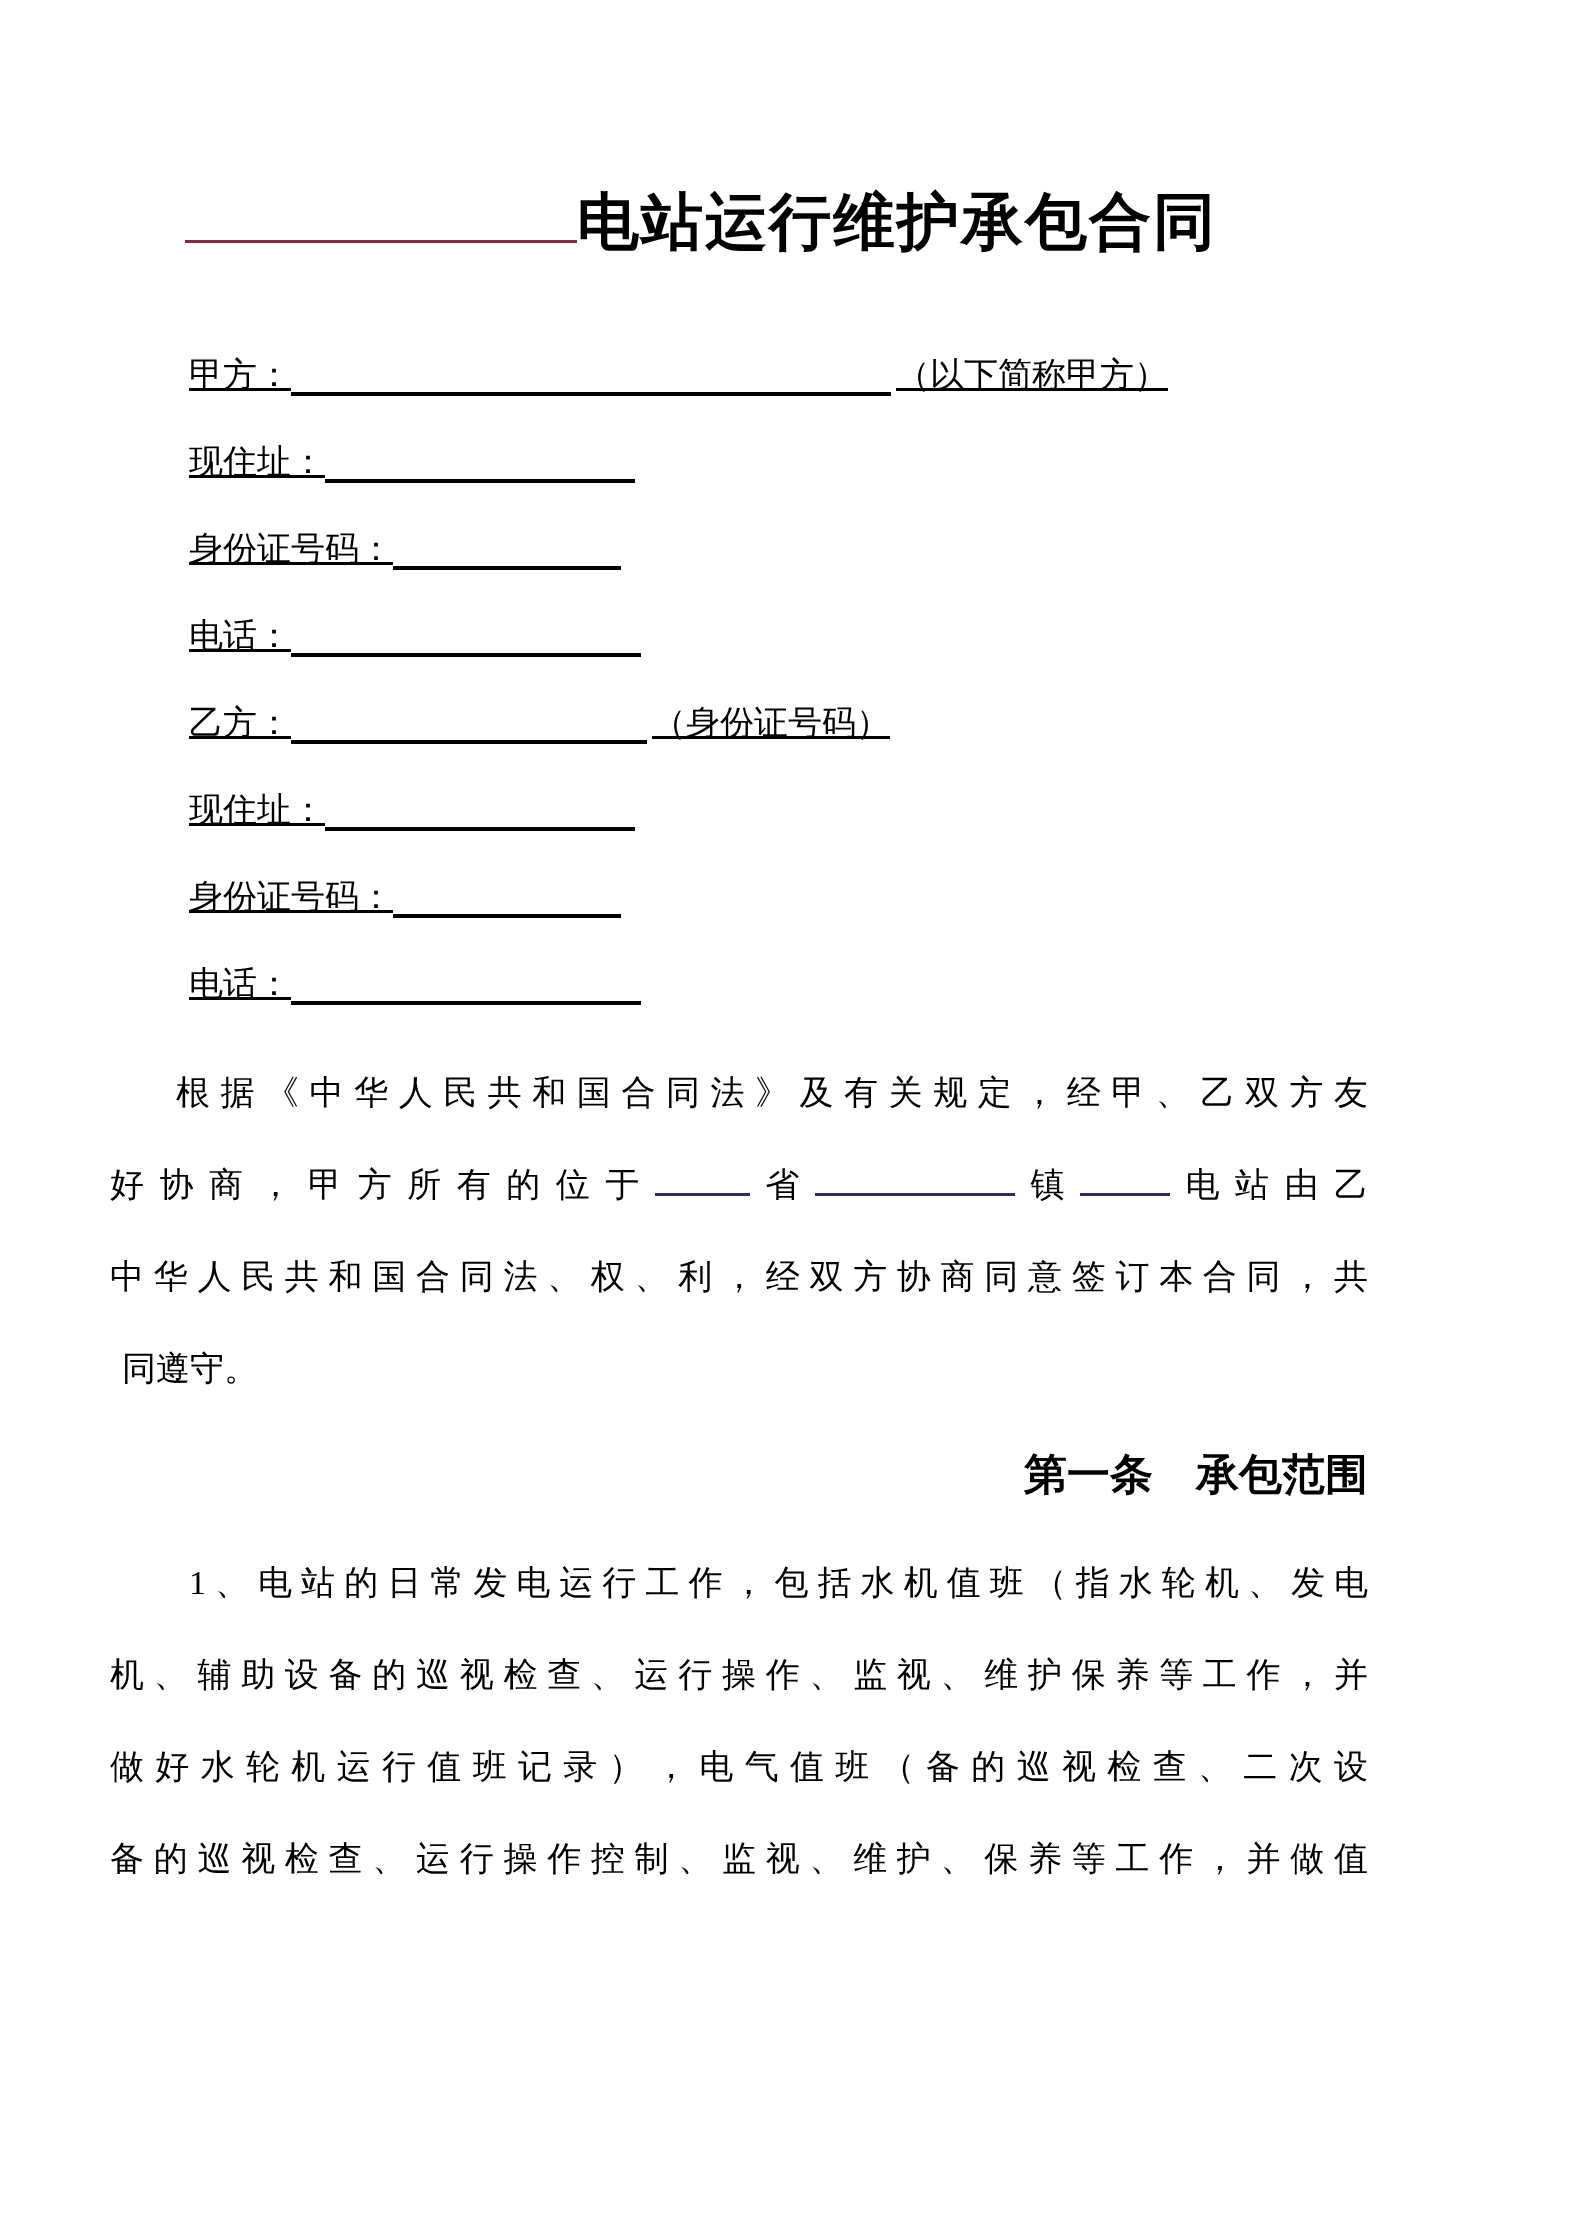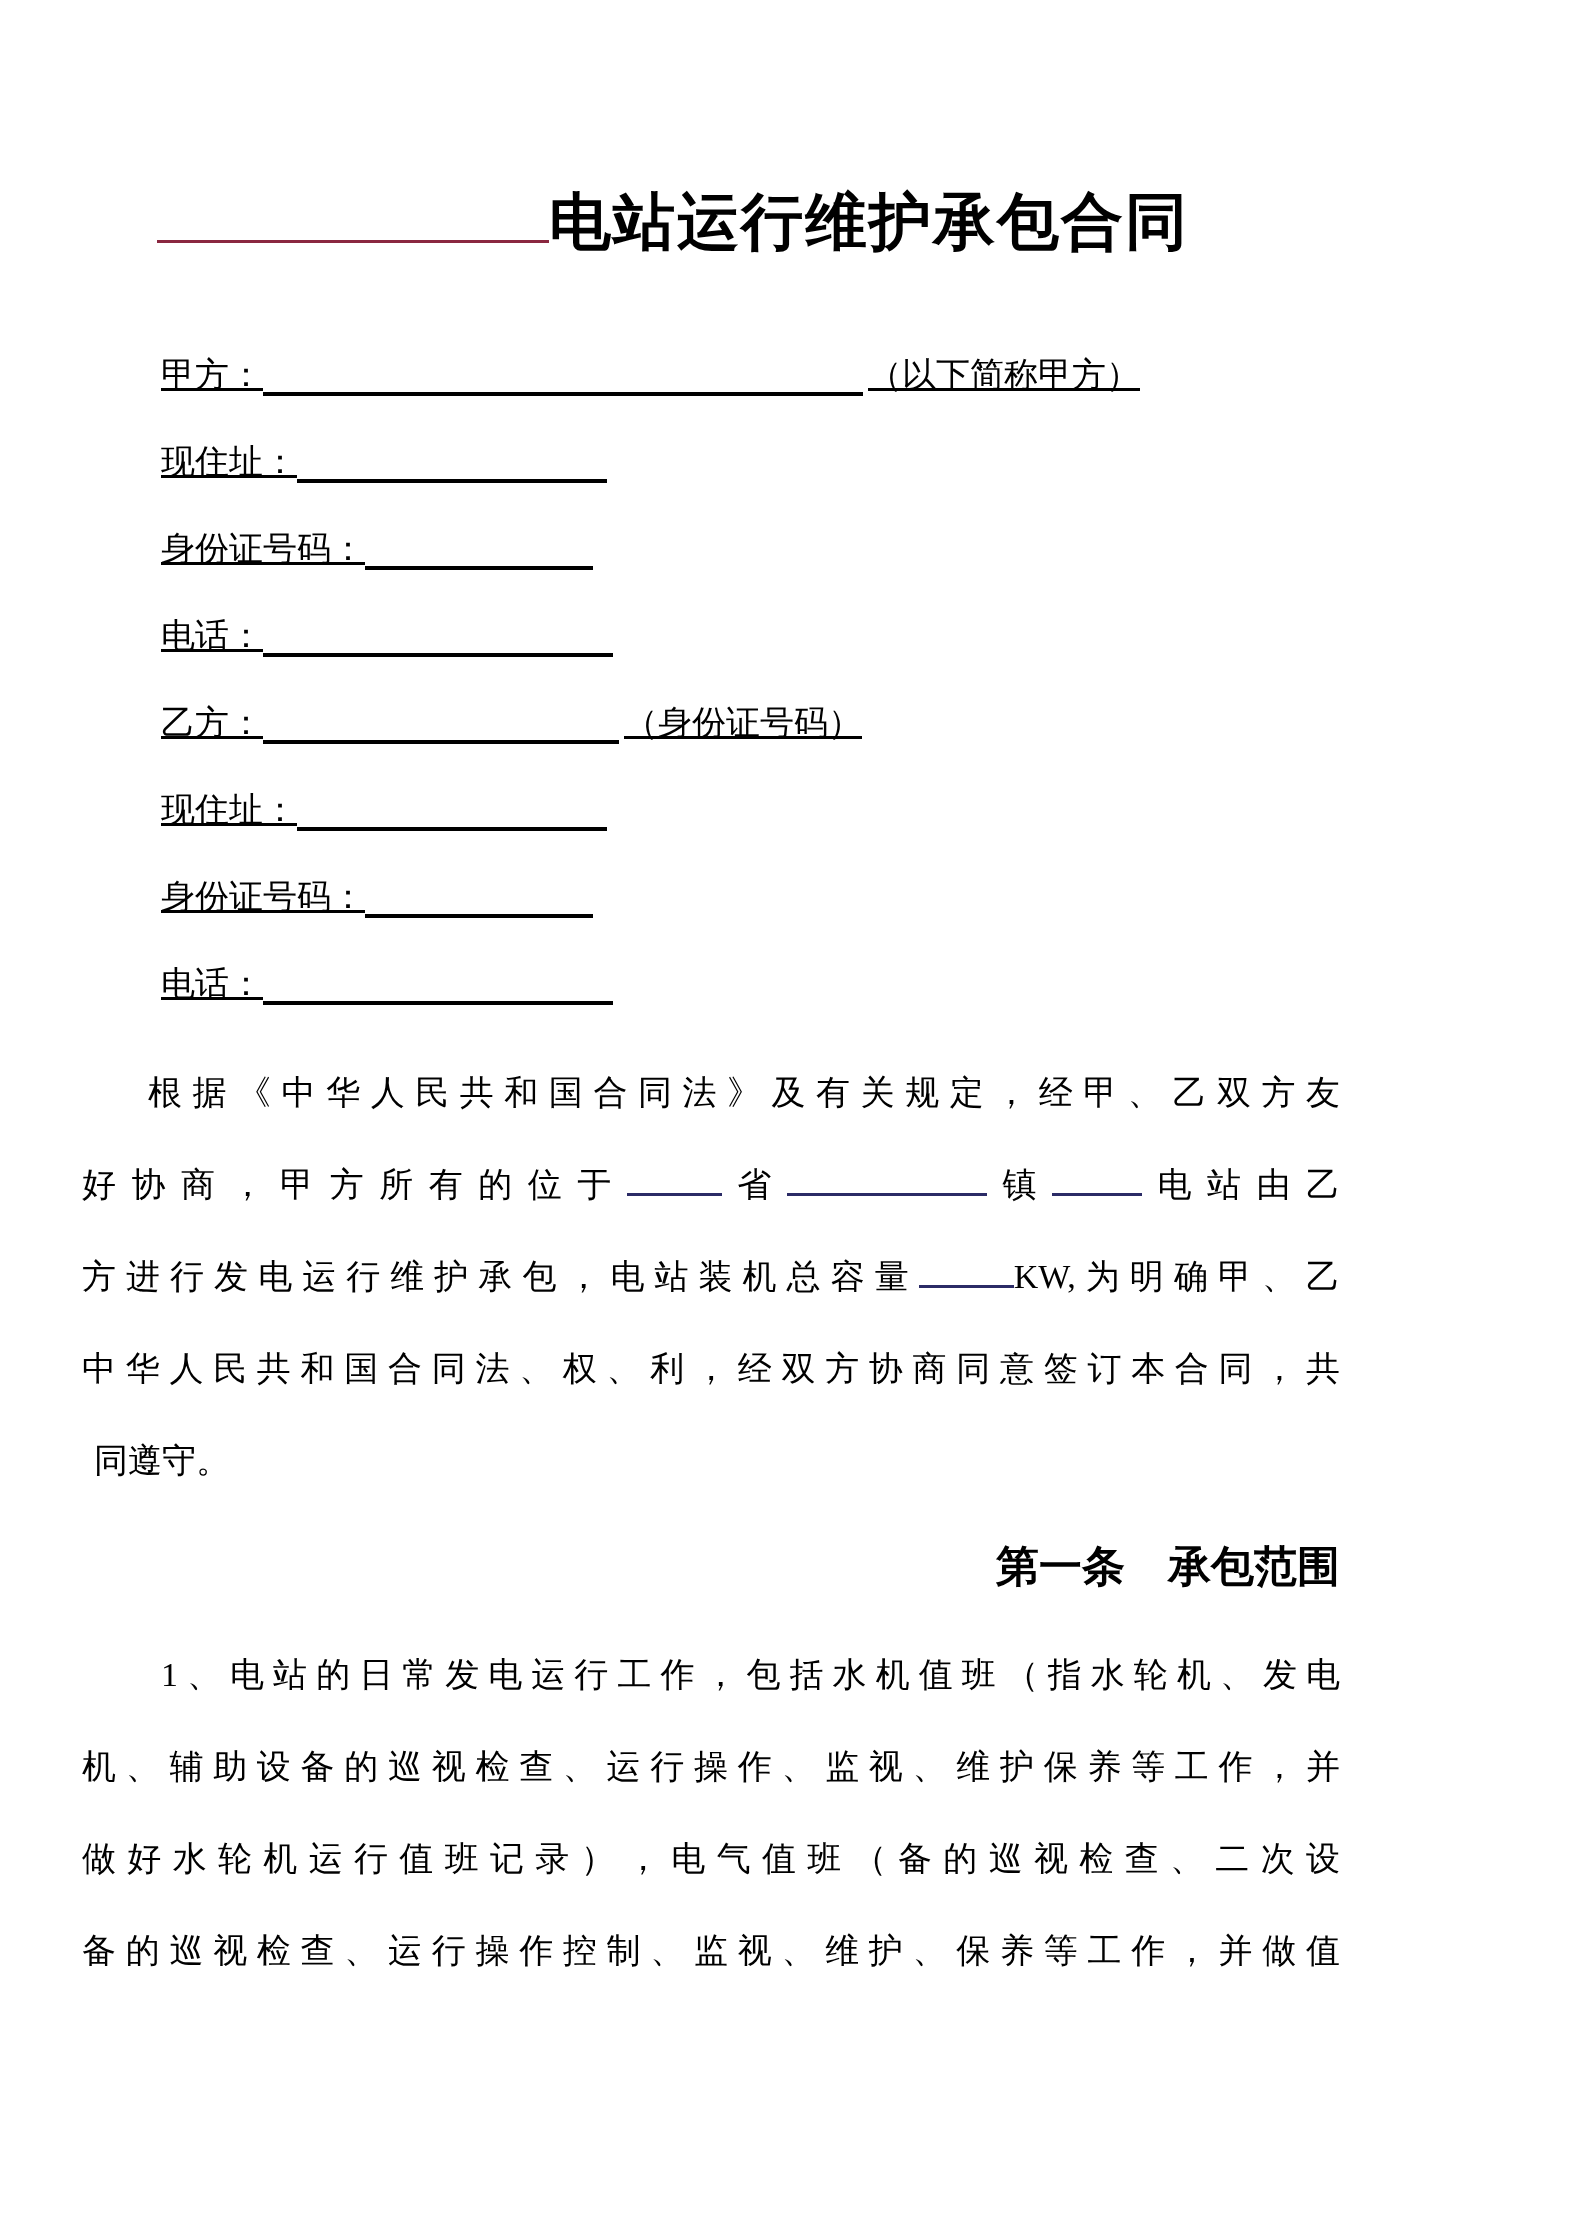--- a/index.html
+++ b/index.html
@@ -2,21 +2,21 @@
 <html><head>
 <meta charset="utf-8">
 <style>
   * { margin:0; padding:0; box-sizing:border-box; }
   html,body { background:#ffffff; }
   body {
     width:1580px; height:2236px;
     font-family:"Liberation Serif","DejaVu Serif",serif;
     color:#000000; overflow:hidden;
   }
-  .page { width:1580px; height:1688px; background:#ffffff; padding:185px 0 0 82px; }
+  .page { width:1580px; height:1688px; background:#ffffff; padding:185px 0 0 110px; }
   .content { width:1258px; }
 
   
   .title-row { padding-left:75px; font-size:62px; font-weight:bold; line-height:74px; white-space:nowrap; }
   .title-blank { display:inline-block; width:392px; height:58px; border-bottom:3px solid #8a2740; vertical-align:baseline; }
   .title-text { letter-spacing:2px; }
 
   
   .form { margin-top:50px;text-decoration:underline; }
   .form-row { height:87px; display:flex; align-items:flex-end; padding-left:79px; font-size:34px; }
@@ -85,21 +85,20 @@
       </div>
       <div class="form-row">
         <span class="label">电话：</span>
         <span class="blank w-d"></span>
       </div>
     </div>
 
     <div class="para">
       <div class="line indent">根据《中华人民共和国合同法》及有关规定，经甲、乙双方友</div>
       <div class="line"><span>好协商，甲方所有的位于</span><span class="iblank w1"></span><span>省</span><span class="iblank w2"></span><span>镇</span><span class="iblank w3"></span><span>电站由乙</span></div>
-      <div class="line"><span>方进行发电运行维护承包，电站装机总容量</span><span class="iblank w4"></span><span>KW,为明确甲、乙</span></div>
       <div class="line">中华人民共和国合同法、权、利，经双方协商同意签订本合同，共</div>
       <div class="line no-just">同遵守。</div>
     </div>
 
     <div class="heading">第一条　承包范围</div>
 
     <div class="para clause">
       <div class="line indent2">1、电站的日常发电运行工作，包括水机值班（指水轮机、发电</div>
       <div class="line">机、辅助设备的巡视检查、运行操作、监视、维护保养等工作，并</div>
       <div class="line">做好水轮机运行值班记录），电气值班（备的巡视检查、二次设</div>

